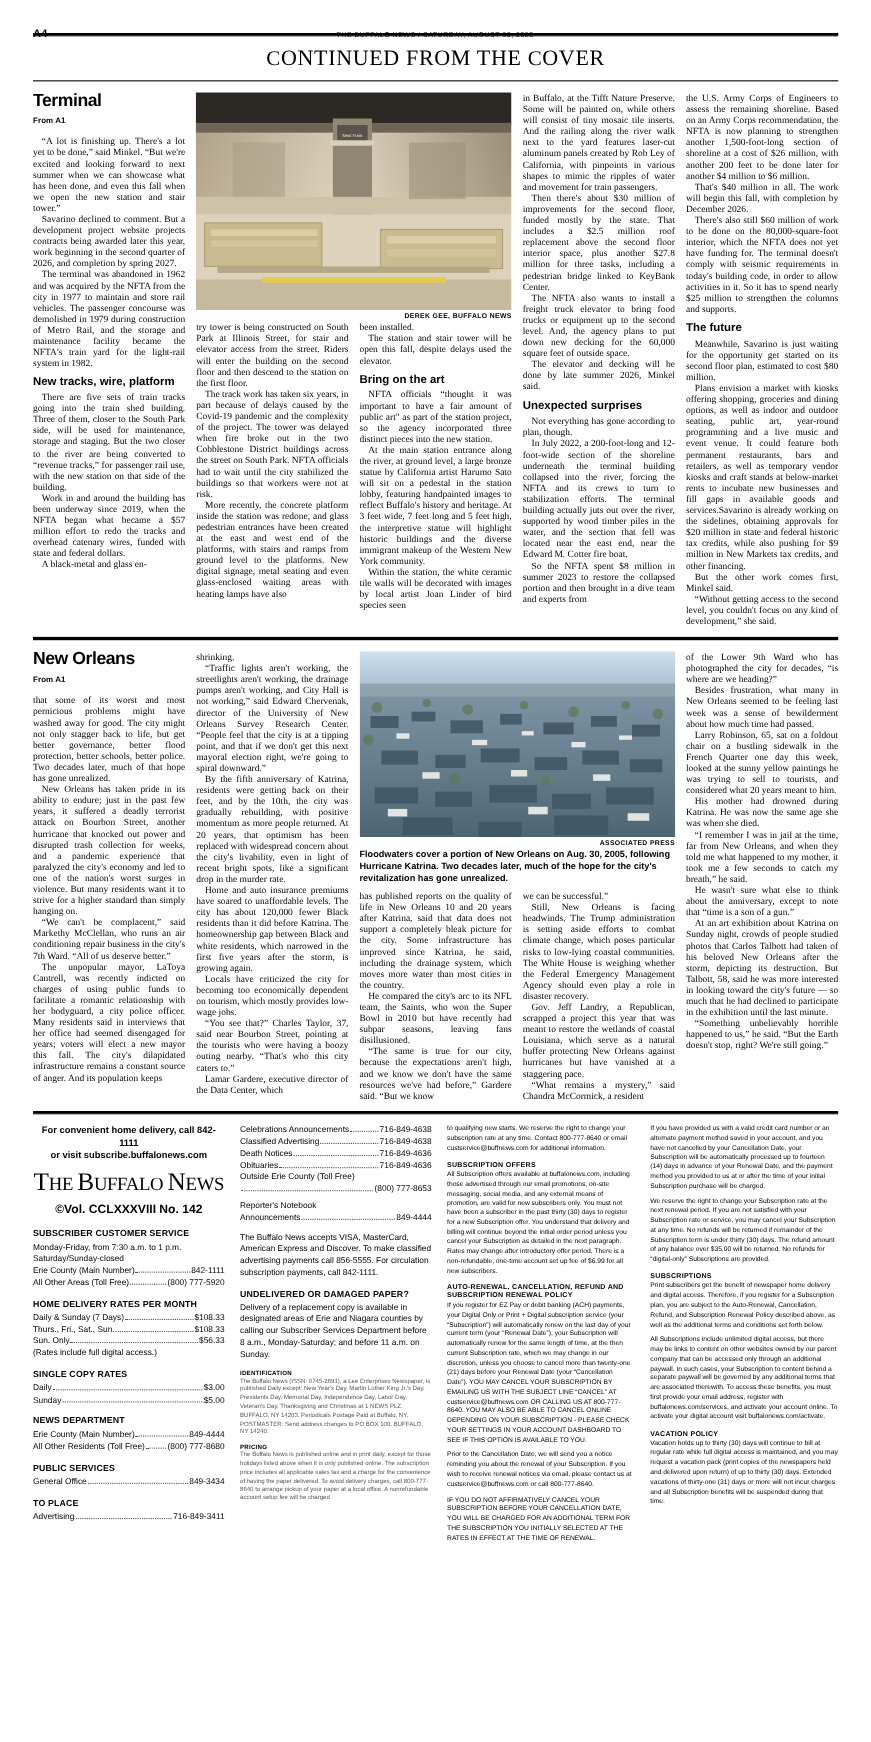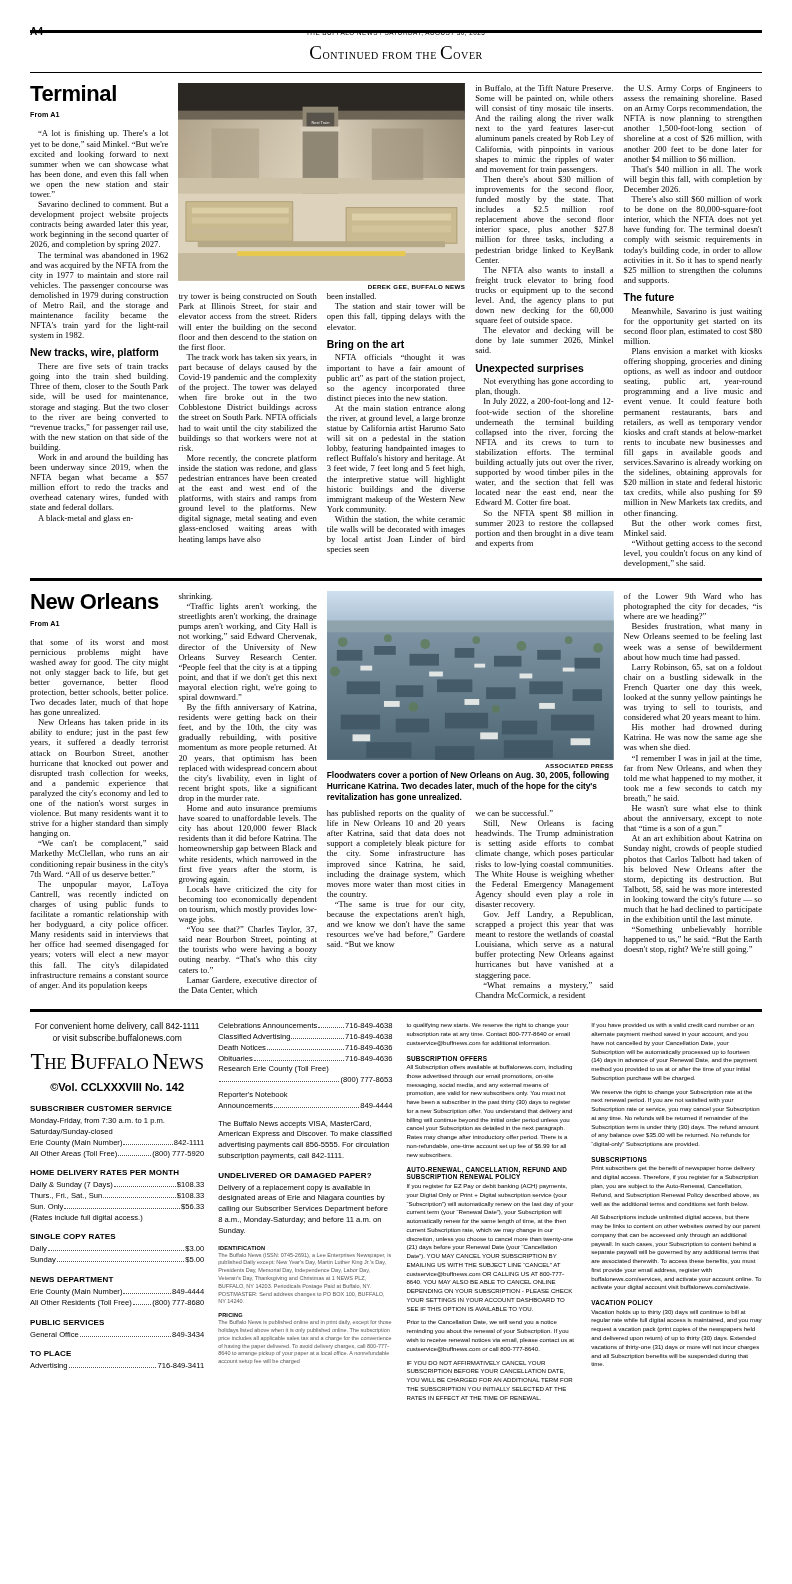--- a/index.html
+++ b/index.html
@@ -14,28 +14,28 @@
   .page { width:792px; height:1184px; position:relative; padding: 0 30px; }
 
   
   .topbar { display:flex; align-items:baseline; padding-top:26px; height:28px; }
   .folio { font-family:"Liberation Sans", sans-serif; font-weight:bold; font-size:10px; letter-spacing:.2px;}
   .toprail { flex:1; text-align:center; font-family:"Liberation Sans", sans-serif;
              font-size:6.4px; letter-spacing:.45px; }
   .rule-double { border-top:2.2px solid #000; border-bottom:1px solid #000; height:3px; margin-top:2px;}
   .section-title { text-align:center; font-family:"Liberation Serif", serif; font-size:19px;
                    letter-spacing:.6px; padding:9px 0 8px; }
-  .section-title .sc { font-size:10px; }
+  .section-title .sc { font-size:20px; }
   .rule-thin { border-top:1px solid #000; }
 
   
   .cols { display:grid; grid-template-columns:repeat(5,1fr); gap:0 10px; }
   .col { }
 
-  .headline { font-family:"Liberation Sans", sans-serif; font-weight:bold; font-size:22px;
+  .headline { font-family:"Liberation Sans", sans-serif; font-weight:bold; font-size:16px;
               line-height:1.02; letter-spacing:-0.4px; margin:10px 0 5px; }
   .fromline { font-family:"Liberation Sans", sans-serif; font-weight:bold; font-size:7.2px;
               letter-spacing:.1px; margin-bottom:9px; }
   .subhead { font-family:"Liberation Sans", sans-serif; font-weight:bold; font-size:10.4px;
              line-height:1.13; margin:7px 0 2px; }
   p.body { font-size:8.6px; line-height:1.175; text-align:justify; margin:0;
            text-indent:8px; hyphens:auto; -webkit-hyphens:auto; }
   p.body.noind { text-indent:0; }
 
   
@@ -49,21 +49,21 @@
   
   .span2 { grid-column: span 2; }
 
   
   .sep-heavy { border-top:3px solid #000; margin:10px 0 0; }
   .sep-pair { border-top:2.6px solid #000; border-bottom:1px solid #000; height:3.4px; margin:9px 0 0;}
 
   
   .info { display:grid; grid-template-columns:1.02fr 1.02fr 1fr 1fr; gap:0 14px;
           font-family:"Liberation Sans", sans-serif; margin-top:9px; }
-  .deliv { font-family:"Liberation Sans", sans-serif; font-weight:normal; font-size:8.5px;
+  .deliv { font-family:"Liberation Sans", sans-serif; font-weight:bold; font-size:8.5px;
            line-height:1.35; text-align:center; margin-bottom:6px; }
   .logo { font-family:"Liberation Serif", serif; font-size:23px; text-align:center;
           letter-spacing:-0.3px; line-height:1; margin:3px 0 8px; }
   .logo .sc { font-size:17px; }
   .vol { font-family:"Liberation Sans", sans-serif; font-weight:bold; font-size:11px;
          text-align:center; margin-bottom:11px; }
   .ih { font-size:8px; font-weight:bold; letter-spacing:.15px; margin:9px 0 3px; }
   .ih:first-child { margin-top:0; }
   .irow { font-size:7.6px; line-height:1.42; display:flex; align-items:baseline; }
   .irow .lbl { white-space:nowrap; }
@@ -153,21 +153,21 @@
         </div>
       </div>
       <div class="cols" style="grid-template-columns:repeat(2,1fr); gap:0 10px;">
         <div class="col">
           <p class="body noind">try tower is being constructed on South Park at Illinois Street, for stair and elevator access from the street. Riders will enter the building on the second floor and then descend to the station on the first floor.</p>
           <p class="body">The track work has taken six years, in part because of delays caused by the Covid-19 pandemic and the complexity of the project. The tower was delayed when fire broke out in the two Cobblestone District buildings across the street on South Park. NFTA officials had to wait until the city stabilized the buildings so that workers were not at risk.</p>
           <p class="body">More recently, the concrete platform inside the station was redone, and glass pedestrian entrances have been created at the east and west end of the platforms, with stairs and ramps from ground level to the platforms. New digital signage, metal seating and even glass-enclosed waiting areas with heating lamps have also</p>
         </div>
         <div class="col">
           <p class="body noind">been installed.</p>
-          <p class="body">The station and stair tower will be open this fall, tipping delays with the elevator.</p>
+          <p class="body">The station and stair tower will be open this fall, despite delays used the elevator.</p>
           <div class="subhead">Bring on the art</div>
           <p class="body">NFTA officials “thought it was important to have a fair amount of public art" as part of the station project, so the agency incorporated three distinct pieces into the new station.</p>
           <p class="body">At the main station entrance along the river, at ground level, a large bronze statue by California artist Harumo Sato will sit on a pedestal in the station lobby, featuring handpainted images to reflect Buffalo's history and heritage. At 3 feet wide, 7 feet long and 5 feet high, the interpretive statue will highlight historic buildings and the diverse immigrant makeup of the Western New York community.</p>
           <p class="body">Within the station, the white ceramic tile walls will be decorated with images by local artist Joan Linder of bird species seen</p>
         </div>
       </div>
     </div>
 
     <div class="col">
       <p class="body noind" style="margin-top:10px">in Buffalo, at the Tifft Nature Preserve. Some will be painted on, while others will consist of tiny mosaic tile inserts. And the railing along the river walk next to the yard features laser-cut aluminum panels created by Rob Ley of California, with pinpoints in various shapes to mimic the ripples of water and movement for train passengers.</p>
@@ -281,20 +281,21 @@
           </g>
         </svg>
         <div class="credit">
           <span>ASSOCIATED PRESS</span>
         </div>
         <div class="caption">Floodwaters cover a portion of New Orleans on Aug. 30, 2005, following Hurricane Katrina. Two decades later, much of the hope for the city's revitalization has gone unrealized.</div>
       </div>
       <div class="cols" style="grid-template-columns:repeat(2,1fr); gap:0 10px;">
         <div class="col">
           <p class="body noind">has published reports on the quality of life in New Orleans 10 and 20 years after Katrina, said that data does not support a completely bleak picture for the city. Some infrastructure has improved since Katrina, he said, including the drainage system, which moves more water than most cities in the country.</p>
+          <p class="body">He compared the city's arc to its NFL team, the Saints, who won the Super Bowl in 2010 but have recently had subpar seasons, leaving fans disillusioned.</p>
           <p class="body">“The same is true for our city, because the expectations aren't high, and we know we don't have the same resources we've had before,” Gardere said. “But we know</p>
         </div>
         <div class="col">
           <p class="body noind">we can be successful.”</p>
           <p class="body">Still, New Orleans is facing headwinds. The Trump administration is setting aside efforts to combat climate change, which poses particular risks to low-lying coastal communities. The White House is weighing whether the Federal Emergency Management Agency should even play a role in disaster recovery.</p>
           <p class="body">Gov. Jeff Landry, a Republican, scrapped a project this year that was meant to restore the wetlands of coastal Louisiana, which serve as a natural buffer protecting New Orleans against hurricanes but have vanished at a staggering pace.</p>
           <p class="body">“What remains a mystery,” said Chandra McCormick, a resident</p>
         </div>
       </div>
     </div>
@@ -408,21 +409,21 @@
       <div class="irow">
           <span class="lbl">Death Notices</span>
           <span class="dots"></span>
           <span class="val">716-849-4636</span>
         </div>
       <div class="irow">
           <span class="lbl">Obituaries</span>
           <span class="dots"></span>
           <span class="val">716-849-4636</span>
         </div>
-      <div class="iline">Research Erie County (Toll Free)</div>
+      <div class="iline">Outside Erie County (Toll Free)</div>
       <div class="irow">
           <span class="lbl"></span>
           <span class="dots"></span>
           <span class="val">(800) 777-8653</span>
         </div>
       <div class="iline" style="margin-top:4px">Reporter's Notebook</div>
       <div class="irow">
           <span class="lbl">Announcements</span>
           <span class="dots"></span>
           <span class="val">849-4444</span>

